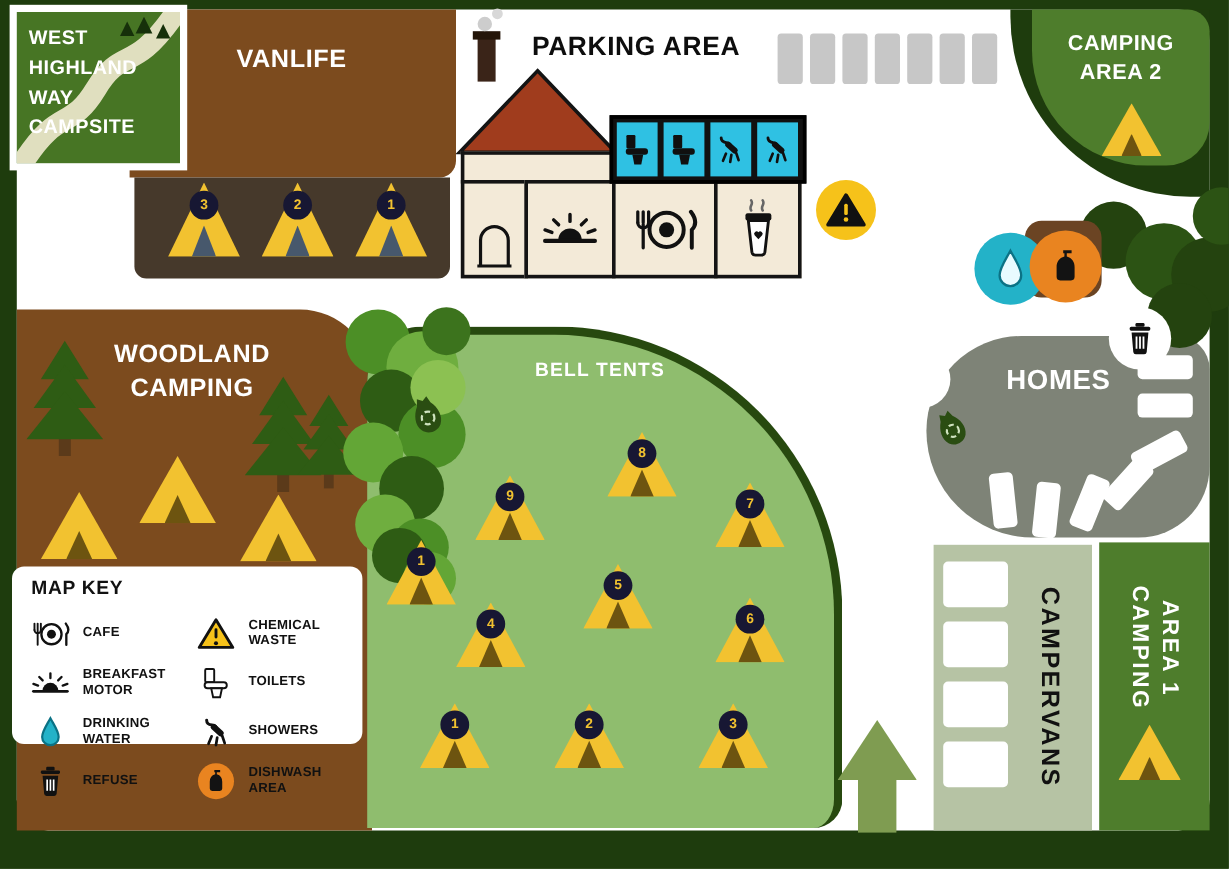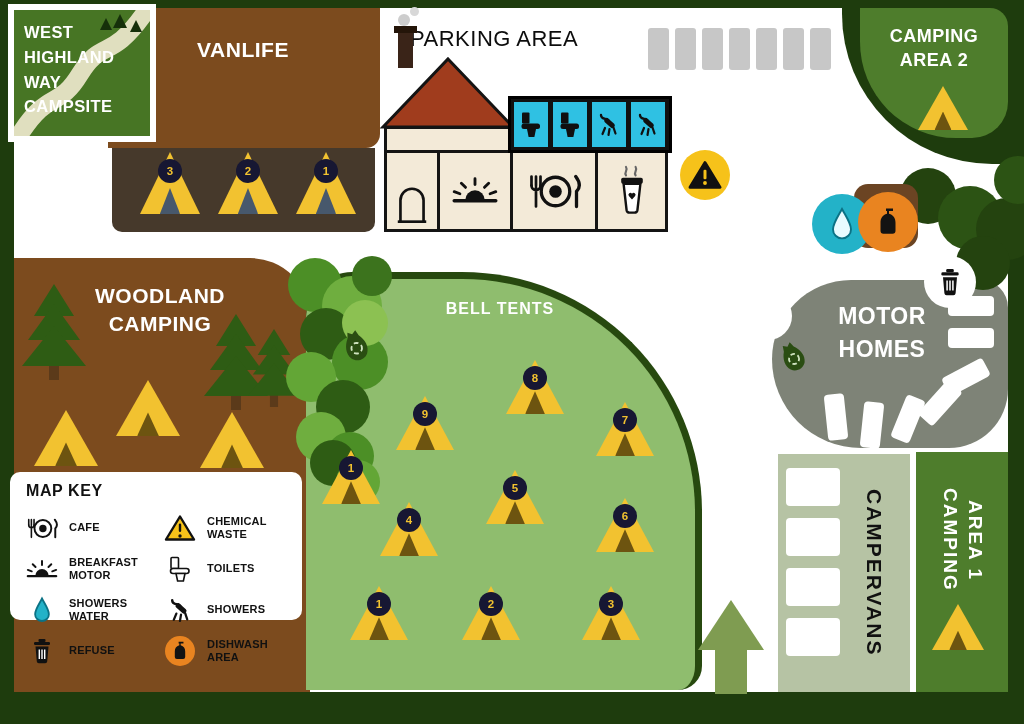--- a/index.html
+++ b/index.html
@@ -1,21 +1,21 @@
 <!DOCTYPE html>
 <html style="--background: #1e3c0d; --woodland-brown: #7c4b1e; --vanlife-strip: #46392b; --bell-green: #8fbd6e; --area-green: #4e7d2c; --sign-green: #4c8f28; --motorhome-gray: #7e8377; --campervan-sage: #b6c3a4; --tent-yellow: #f2c230; --tent-number-navy: #171733; --toilet-cyan: #2fc1e3; --water-teal: #23b2c8; --dishwash-orange: #e98420; --roof-red: #a03c1d; --arrow-olive: #7f9c51; --parking-gray: #c7c7c7; --tree-dark: #24430f;"><head>
 <meta charset="utf-8">
 <style>
   *{margin:0;padding:0;box-sizing:border-box}
   body{font-family:"Liberation Sans",sans-serif;background:var(--background,#1e3c0d)}
   #canvas{position:relative;width:1024px;height:724px;overflow:hidden;background:var(--background,#1e3c0d)}
   .abs{position:absolute}
   #map{left:14px;top:8px;width:994px;height:684px;background:#fff;border-radius:26px}
   .hlabel{font-weight:800;color:#fff;text-align:center;line-height:1.35;letter-spacing:.5px}
-  .dlabel{font-weight:400;color:#0d0d0d;letter-spacing:.5px}
+  .dlabel{font-weight:700;color:#0d0d0d;text-align:center;letter-spacing:.5px}
   .vert{writing-mode:vertical-rl;letter-spacing:2px;font-weight:800}
   .bush{position:absolute;border-radius:50%}
   
   .tent{position:absolute}
   .tent .tb{position:absolute;display:block;left:0;top:0;width:100%;height:100%;
     background:var(--tent-yellow,#f2c230);clip-path:polygon(50% 0,100% 100%,0 100%)}
   .tent .td{position:absolute;display:block;left:50%;bottom:0;width:34%;height:42%;
     transform:translateX(-50%);background:#6d5410;clip-path:polygon(50% 0,100% 100%,0 100%)}
   .tent.vl .td{background:#47586c}
   .tent .tn{position:absolute;left:50%;top:12%;transform:translateX(-50%);
@@ -112,21 +112,20 @@
   </div>
 
   <div class="abs hlabel" style="left:30px;top:282px;width:260px;font-size:21px">
     <div>WOODLAND</div>
     <div>CAMPING</div>
   </div>
 
   <div class="abs hlabel" style="left:390px;top:298px;width:220px;font-size:16px;letter-spacing:1px">BELL TENTS</div>
 
   <div class="abs hlabel" style="left:792px;top:300px;width:180px;font-size:23px;line-height:1.45">
-    <div>MOTOR</div>
     <div>HOMES</div>
   </div>
 
   <div class="abs" style="left:850px;top:454px;width:48px;height:238px;display:flex;align-items:center;justify-content:center">
     <span class="vert" style="font-size:21px;color:#111">CAMPERVANS</span>
   </div>
 
   <div class="abs" style="left:916px;top:460px;width:92px;height:160px;display:flex;gap:3px;align-items:center;justify-content:center">
     <span class="vert" style="font-size:19px;color:#fff">CAMPING</span>
     <span class="vert" style="font-size:19px;color:#fff">AREA 1</span>
@@ -398,21 +397,21 @@
           </svg>
         </span>
         <span class="klabel">BREAKFAST MOTOR</span>
       </div>
       <div class="krow">
         <span class="kicon">
           <svg width="22" height="28" viewBox="0 0 24 30">
             <path d="M12,2.5 C8.5,9 4.5,14.5 4.5,19.5 a7.5,7.5 0 0 0 15,0 C19.5,14.5 15.5,9 12,2.5 z" fill="var(--water-teal,#23b2c8)" stroke="#0b7285" stroke-width="2"></path>
           </svg>
         </span>
-        <span class="klabel">SHOWERS WATER</span>
+        <span class="klabel">DRINKING WATER</span>
       </div>
       <div class="krow">
         <span class="kicon">
           <svg width="22" height="26" viewBox="0 0 22 26">
             <rect x="7.5" y="1" width="7" height="3" rx="1" fill="#111"></rect>
             <rect x="3" y="4" width="16" height="3" rx="1.2" fill="#111"></rect>
             <path d="M4.5,8.5 h13 l-1.3,15 a2,2 0 0 1 -2,1.8 h-6.4 a2,2 0 0 1 -2,-1.8 z" fill="#111"></path>
             <path d="M8.3,11.5 v9.5 M11,11.5 v9.5 M13.7,11.5 v9.5" stroke="#fff" stroke-width="1.4"></path>
           </svg>
         </span>

